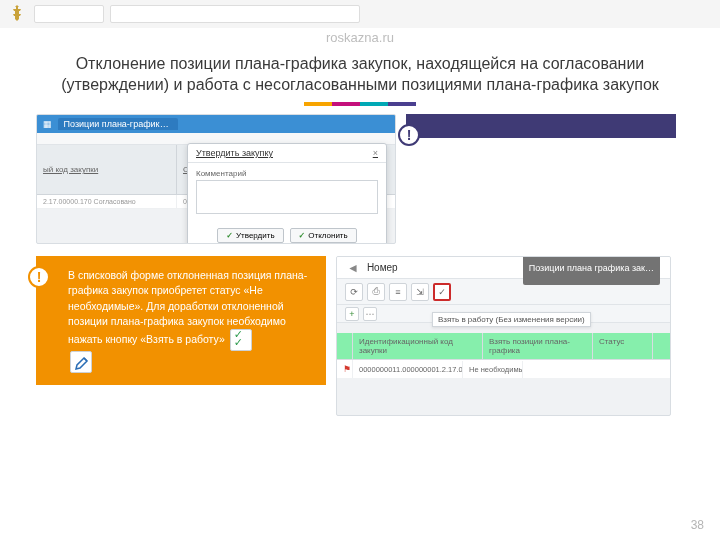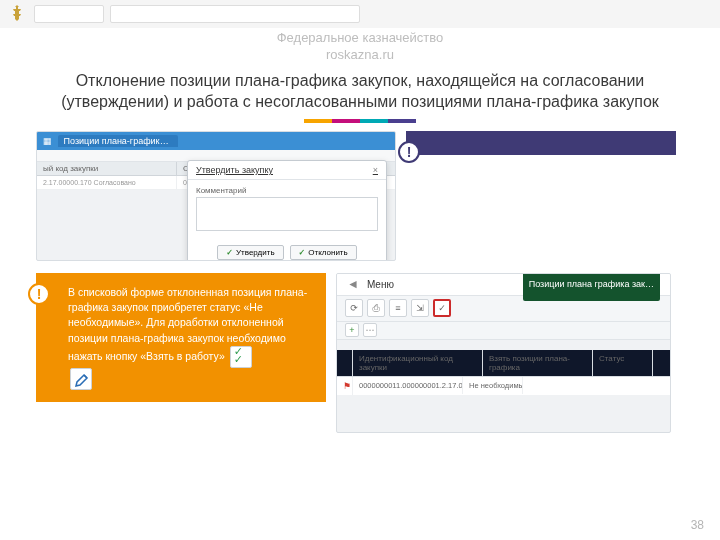--- a/index.html
+++ b/index.html
@@ -70,21 +70,21 @@
     padding: 0 6px; color:#fff; font-size:9px;
   }
   .tabhdr .tab {
     background:#2d7bc0; padding:1px 6px; border-radius:2px 2px 0 0;
     overflow:hidden; white-space:nowrap; text-overflow:ellipsis; max-width:120px;
   }
   .gridhead {
     display:flex; font-size:8px; color:#666; background:#e8ecef;
     border-bottom:1px solid #d0d5da;
   }
-  .gridhead div { padding:2px 6px; border-right:1px solid #d0d5da; }
+  .gridhead div { padding:20px 6px; border-right:1px solid #d0d5da;text-decoration:underline; }
   .gridrow {
     display:flex; font-size:7px; color:#999; background:#fff;
     border-bottom:1px solid #eef0f2;
   }
   .gridrow div { padding:3px 6px; border-right:1px solid #eef0f2; white-space:nowrap; overflow:hidden; }
   .dialog {
     position:absolute; top:28px; left:150px; width:200px;
     background:#fff; border:1px solid #c5cbd1; border-radius:3px;
     box-shadow:0 2px 6px rgba(0,0,0,0.15); font-size:9px;
   }
@@ -154,21 +154,21 @@
     background:#fff; display:flex; align-items:center; justify-content:center;
     font-size:9px; color:#666;
   }
   .tb-btn.hl { border:2px solid #cc2b2b; }
   .tooltip2 {
     position:absolute; top:55px; left:95px; background:#fff;
     border:1px solid #d0d5da; font-size:8px; padding:2px 5px; color:#555;
     box-shadow:0 1px 3px rgba(0,0,0,0.1);
   }
   .gridhead2 {
-    display:flex; font-size:8px; color:#666; background:#0f172a;
+    display:flex; font-size:8px; color:#666; background:#86efac;
     border-bottom:1px solid #d8dde2; margin-top:10px;
   }
   .gridhead2 div { padding:4px 6px; border-right:1px solid #d8dde2; }
   .gridrow2 {
     display:flex; font-size:7.5px; color:#666; background:#fff; align-items:center;
   }
   .gridrow2 div { padding:4px 6px; border-right:1px solid #eef0f2; white-space:nowrap; overflow:hidden; }
   .flag { color:#d43a2f; font-size:9px; }
   .page-num {
     position:absolute; bottom:8px; right:16px; color:#b5b5b5; font-size:12px;
@@ -181,21 +181,20 @@
   <span class="emblem">
     <svg width="20" height="20" viewBox="0 0 20 20">
         <path d="M10 1l2 2h-1v2h3l-1 2h-1v3h2l-1 2h-1v3l-2 2-2-2v-3h-1l-1-2h2v-3h-1l-1-2h3v-2h-1z" fill="#c9a23a"></path>
       </svg>
   </span>
   <div class="addr" style="width:70px"></div>
   <div class="addr" style="width:250px"></div>
 </div>
 
 <div class="header-text">
-  <div>Федеральное казначейство</div>
   <div>roskazna.ru</div>
 </div>
 
 <div class="title">Отклонение позиции плана-графика закупок, находящейся на согласовании (утверждении) и работа с несогласованными позициями плана-графика закупок</div>
 
 <div class="color-strip">
   <span class="c1"></span>
     <span class="c2"></span>
     <span class="c3"></span>
     <span class="c4"></span>
@@ -253,31 +252,32 @@
         <svg width="16" height="16" viewBox="0 0 16 16">
             <path d="M2 14l1-4 7-7 3 3-7 7-4 1z" fill="none" stroke="#2a6db5" stroke-width="1.5"></path>
             <path d="M10 3l3 3" stroke="#2a6db5" stroke-width="1.5"></path>
           </svg>
       </span>
     </div>
 
     <div class="shot shot2">
       <div class="menu-bar">
         <span class="back">◄</span>
-        <span>Меню</span>
+        <span>Номер</span>
         <span style="flex:1"></span>
-        <span class="tab" style="background:#14532d;color:#fff;font-size:9px;padding:12px 6px;border-radius:2px">Позиции плана графика зак…</span>
+        <span class="tab" style="background:#737373;color:#fff;font-size:9px;padding:12px 6px;border-radius:2px">Позиции плана графика зак…</span>
       </div>
       <div class="toolbar2">
         <div class="tb-btn">⟳</div>
         <div class="tb-btn">⎙</div>
         <div class="tb-btn">≡</div>
         <div class="tb-btn">⇲</div>
         <div class="tb-btn hl">✓</div>
       </div>
+      <div class="tooltip2">Взять в работу (Без изменения версии)</div>
       <div style="height:18px;background:#f4f6f8;border-bottom:1px solid #e0e4e8;display:flex;align-items:center;padding:0 8px;gap:4px">
         <div class="tb-btn" style="width:14px;height:14px;color:#3a8f3a">+</div>
         <div class="tb-btn" style="width:14px;height:14px">⋯</div>
       </div>
       <div class="gridhead2">
         <div style="width:16px"></div>
         <div style="width:130px">Идентификационный код закупки</div>
         <div style="width:110px">Взять позиции плана-графика</div>
         <div style="width:60px">Статус</div>
       </div>

